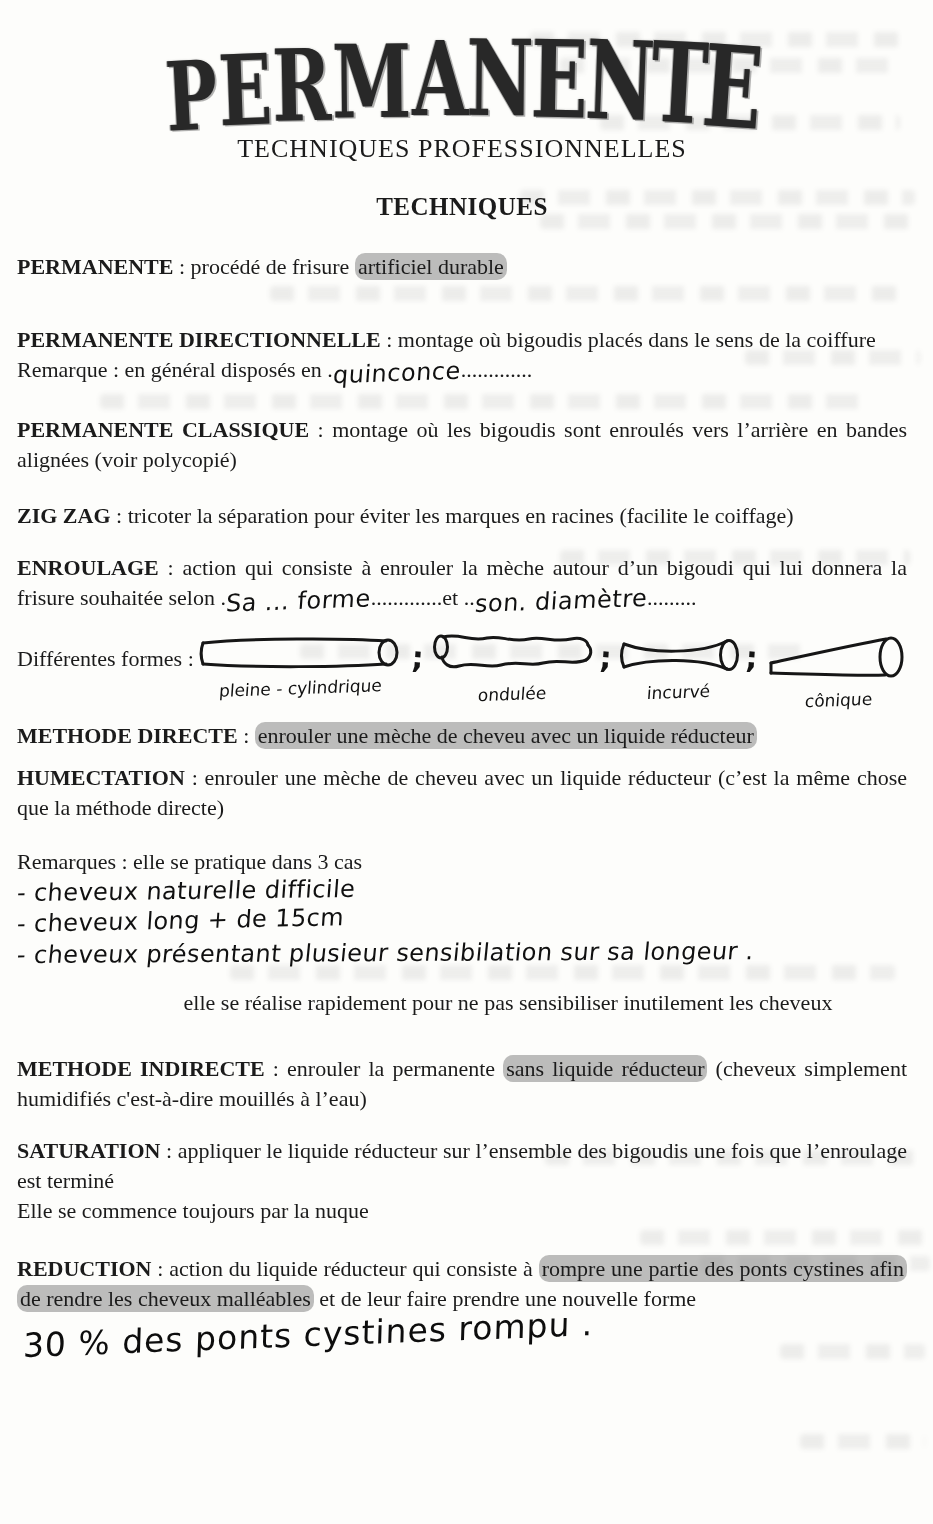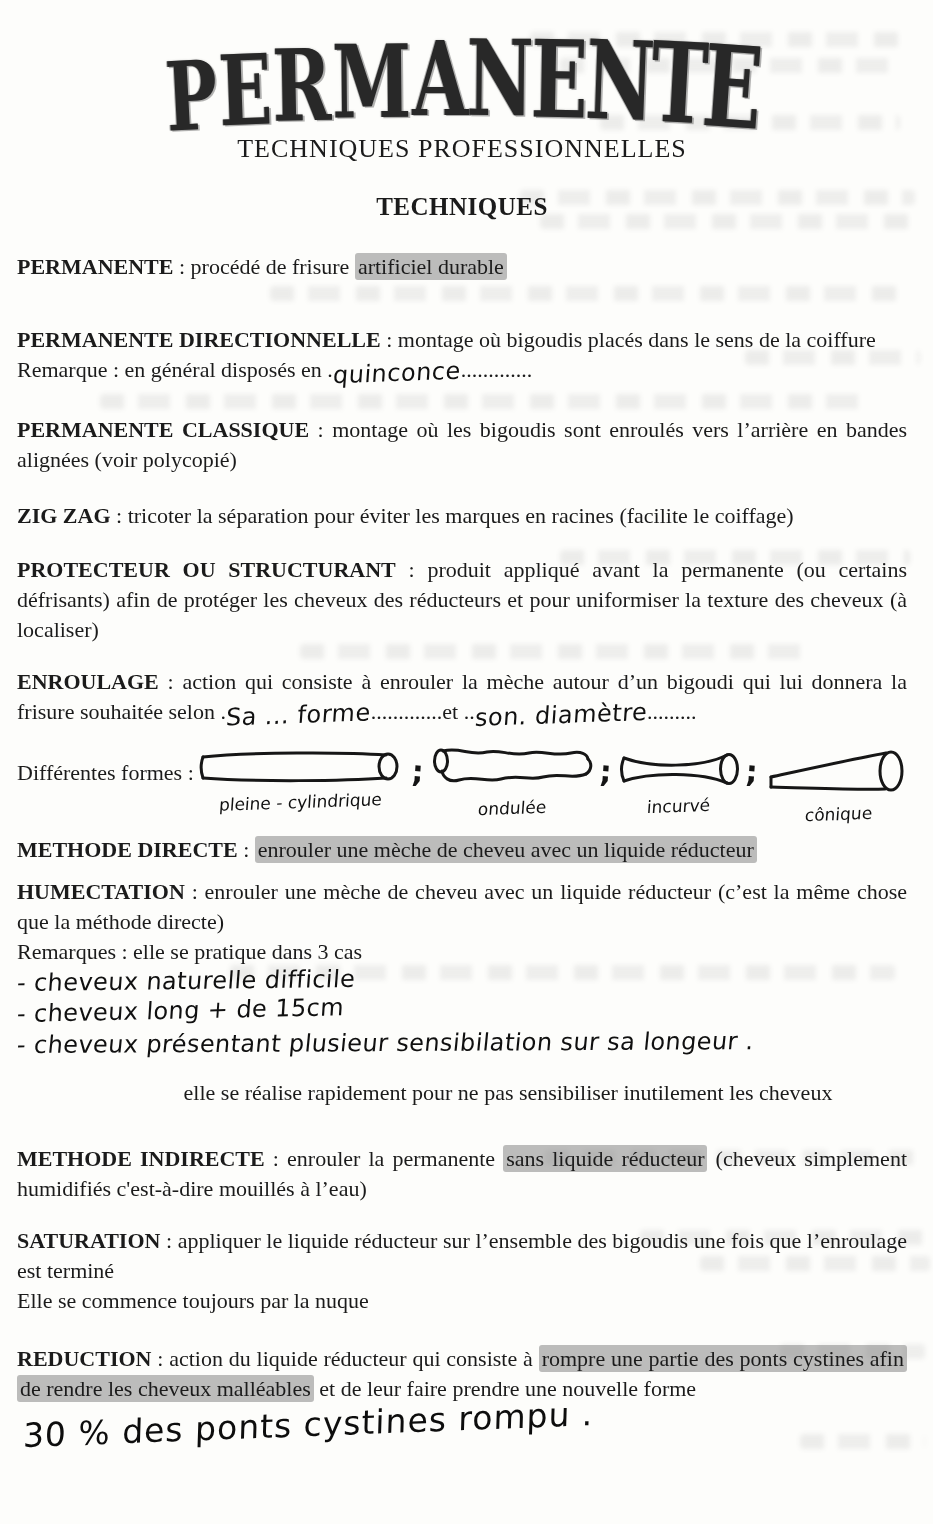--- a/index.html
+++ b/index.html
@@ -30,21 +30,21 @@
     text-shadow:2px 1px 0 rgba(95,95,95,.45), -1px 0 0 rgba(50,50,50,.35), 0 0 2px rgba(70,70,70,.3);
   }
   .subtitle { text-align:center; font-size:26px; letter-spacing:1px; margin-top:4px; }
   .vocab   { text-align:center; font-size:25px; font-weight:bold; letter-spacing:.5px; margin-top:29px; }
 
   
   .entry { font-size:22px; line-height:30px; text-align:justify; }
   .term  { font-weight:bold; }
   .block { display:block; }
   .hl {
-    background:rgba(128,128,128,.52); border-radius:3px; padding:1px 3px;
+    background:rgba(128,128,128,.52); border-radius:10px; padding:1px 3px;
     box-decoration-break:clone; -webkit-box-decoration-break:clone;
   }
 
   
   .hw {
     font-family:"DejaVu Sans", sans-serif; color:#101010; display:inline-block;
     transform:rotate(-2deg) skewX(-6deg); font-size:24px; line-height:18px;
     vertical-align:-4px; letter-spacing:.5px;
   }
   .hw-list { list-style:none; margin-top:1px; }
@@ -73,21 +73,21 @@
   .semi {
     font-family:"DejaVu Sans", sans-serif; font-size:30px; font-weight:bold;
     padding:10px 4px 0; transform:rotate(4deg); color:#141414;
   }
 
   .center-note { text-align:center; padding-left:92px; }
 
   
   .mt-p1{margin-top:31px;} .mt-p2{margin-top:43px;} .mt-p3{margin-top:30px;font-family:Liberation Serif, serif;}
   .mt-p4{margin-top:26px;} .mt-p5{margin-top:24px;} .mt-p6{margin-top:22px;}
-  .mt-dir{margin-top:11px;} .mt-hum{margin-top:12px;} .mt-rem{}
+  .mt-dir{margin-top:11px;} .mt-hum{margin-top:12px;} .mt-rem{margin-top:24px;}
   .mt-note{margin-top:17px;} .mt-ind{margin-top:36px;} .mt-sat{margin-top:22px;}
   .mt-red{margin-top:28px;}
 </style>
 </head>
 <body>
 
 <div class="page">
 
   <div class="ghost" style="left:530px;top:32px;width:370px;"></div>
   <div class="ghost" style="left:560px;top:58px;width:330px;"></div>
@@ -135,23 +135,20 @@
     </p>
 
     <p class="entry mt-p3">
       <span class="term">PERMANENTE CLASSIQUE</span><span> : </span><span>montage où les bigoudis sont enroulés vers l’arrière en bandes alignées (voir polycopié)</span>
     </p>
 
     <p class="entry mt-p4">
       <span class="term">ZIG ZAG</span><span> : </span><span>tricoter la séparation pour éviter les marques en racines (facilite le coiffage)</span>
     </p>
 
-    <p class="entry mt-p5">
-      <span class="term">PROTECTEUR OU STRUCTURANT</span><span> : </span><span>produit appliqué avant la permanente (ou certains défrisants)  afin de protéger les cheveux des réducteurs et pour uniformiser la texture des cheveux (à localiser)</span>
-    </p>
 
     <p class="entry mt-p6">
       <span class="term">ENROULAGE</span><span> : </span><span>action qui consiste à enrouler la mèche autour d’un bigoudi qui lui donnera  la frisure souhaitée selon .</span><span class="hw">Sa ... forme</span><span>.............</span><span>et ..</span><span class="hw">son. diamètre</span><span>.........</span>
     </p>
 
     <div class="formes">
       <span class="formes-label">Différentes formes :</span>
 
       <div class="shape-group">
         <svg width="212" height="46" viewBox="0 0 212 46">

